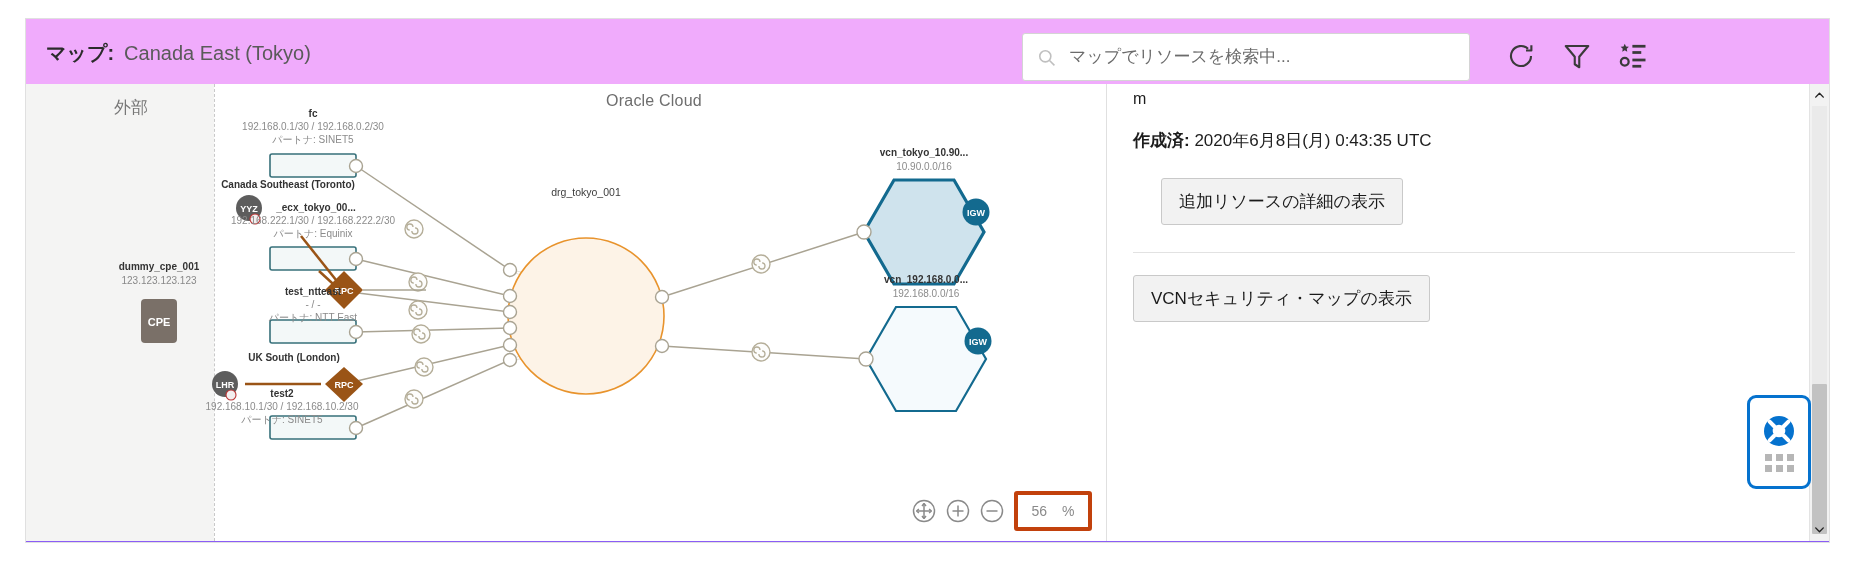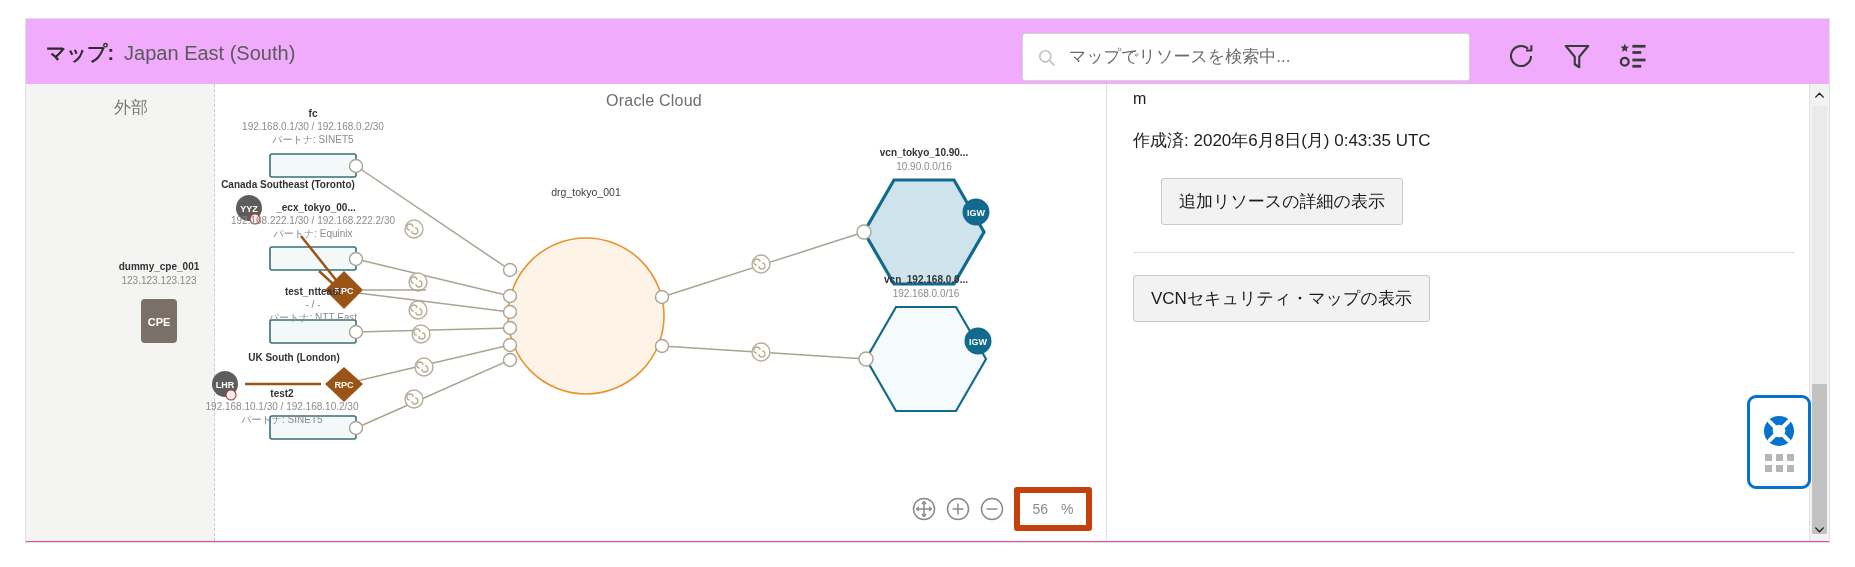--- a/index.html
+++ b/index.html
@@ -18,46 +18,46 @@
   .search-icon{width:19px;height:19px;flex:0 0 auto;margin-right:11px;opacity:.55;}
   .search-input{border:none;outline:none;background:transparent;font-size:17px;color:#5d5d5d;
                 font-family:"Liberation Sans","DejaVu Sans",sans-serif;width:100%;}
   .search-input::placeholder{color:#6b6b6b;}
 
   .hdr-icons{position:absolute;left:1480px;top:22px;display:flex;gap:26px;align-items:center;}
   .hdr-icon{width:30px;height:30px;cursor:pointer;color:#3a3a3a;}
 
   
   .body-wrap{position:absolute;left:25px;top:84px;width:1805px;height:459px;box-sizing:border-box;
-             border:1px solid #e0e0e0;border-top:none;background:#ec4899;display:flex;}
+             border:1px solid #e0e0e0;border-top:none;background:#8b5cf6;display:flex;}
 
   .canvas-pane{position:relative;width:1080px;height:457px;background:#fff;overflow:hidden;
                border-right:1px solid #e0e0e0;}
   .external-bg{position:absolute;left:0;top:0;width:188px;height:457px;background:#f4f4f3;}
   .external-label{position:absolute;left:88px;top:12px;font-size:17px;color:#777;}
   .divider{position:absolute;left:188px;top:0;width:0;height:457px;
            border-left:1px dashed #c9c9c9;}
   .cloud-title{position:absolute;left:0;top:8px;width:1080px;text-align:center;
                font-size:16px;color:#6e6e6e;letter-spacing:.2px;}
   .cloud-title span{position:relative;left:88px;}
 
   svg.graph{position:absolute;left:0;top:0;width:1080px;height:457px;}
 
   .zoom-ctrls{position:absolute;right:14px;bottom:10px;display:flex;align-items:center;gap:10px;}
   .zc-btn{width:24px;height:24px;cursor:pointer;color:#8a8a8a;}
-  .zoom-field{width:78px;height:28px;border:6px solid #c2410c;border-radius:3px;background:#fff;
+  .zoom-field{width:78px;height:28px;border:4px solid #c2410c;border-radius:3px;background:#fff;
               display:flex;align-items:center;justify-content:space-around;padding:16px 6px;box-sizing:border-box;}
   .zoom-val{font-size:14px;color:#8a8a8a;}
   .zoom-pct{font-size:14px;color:#8a8a8a;}
 
   
   .details{position:relative;flex:1;height:457px;background:#fff;padding:0 34px 0 26px;box-sizing:border-box;overflow:hidden;}
   .d-frag{font-size:16px;color:#1d1d1d;margin-top:6px;}
   .d-created{font-size:17px;color:#1d1d1d;margin-top:21px;}
-  .d-created b{font-weight:normal;}
+  .d-created b{font-weight:bold;}
   .btn{display:inline-block;background:#f2f2f2;border:1px solid #c9c9c9;border-radius:3px;
        font-size:17px;color:#1a1a1a;padding:11px 17px;cursor:pointer;
        font-family:"Liberation Sans","DejaVu Sans",sans-serif;}
   .btn-wrap1{margin-top:26px;padding-left:28px;}
   .hr{border-top:1px solid #e2e2e2;margin:27px 0 0 0;}
   .d-h2{font-size:25px;color:#111;margin-top:20px;font-weight:normal;}
   .btn-wrap2{margin-top:22px;}
   .btn-wrap3{margin-top:17px;}
 
   
@@ -75,21 +75,21 @@
   .help-dots i{display:block;width:7px;height:7px;background:#b6b6b6;}
 </style>
 </head>
 <body>
 
 <div class="app">
 
   <div class="header">
     <div class="hdr-title">
       <span class="hdr-label">マップ:</span>
-      <span class="hdr-value">Japan East (South)</span>
+      <span class="hdr-value">Canada East (Tokyo)</span>
     </div>
 
     <div class="search-box">
       <svg class="search-icon" viewBox="0 0 24 24" fill="none" stroke="#8b8b8b" stroke-width="2">
         <circle cx="10.5" cy="10.5" r="7"></circle>
           <line x1="15.8" y1="15.8" x2="22" y2="22"></line>
       </svg>
       <input class="search-input" type="text" placeholder="マップでリソースを検索中..." style="">
     </div>
 

